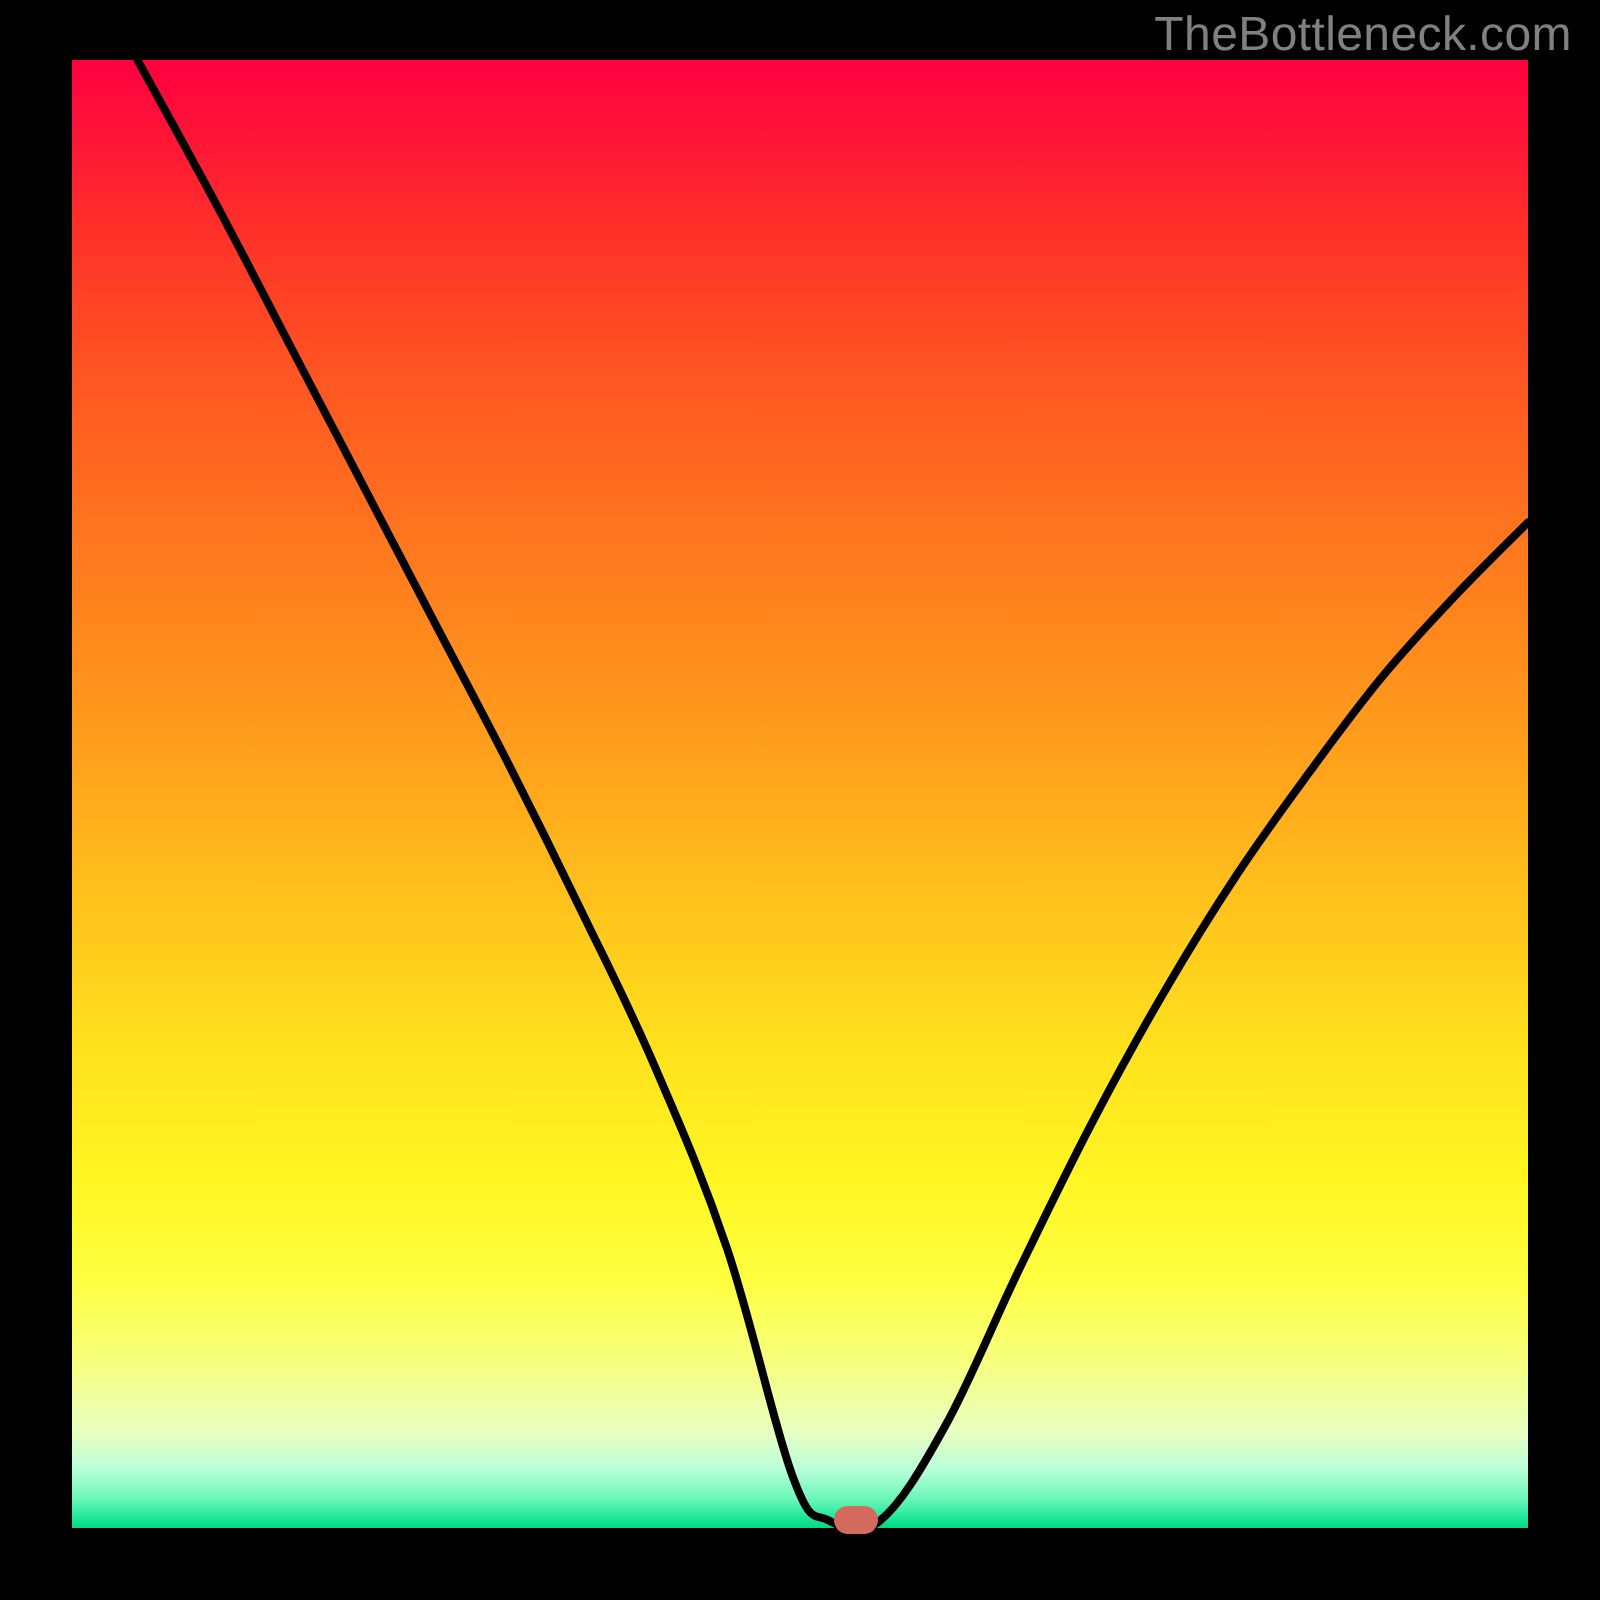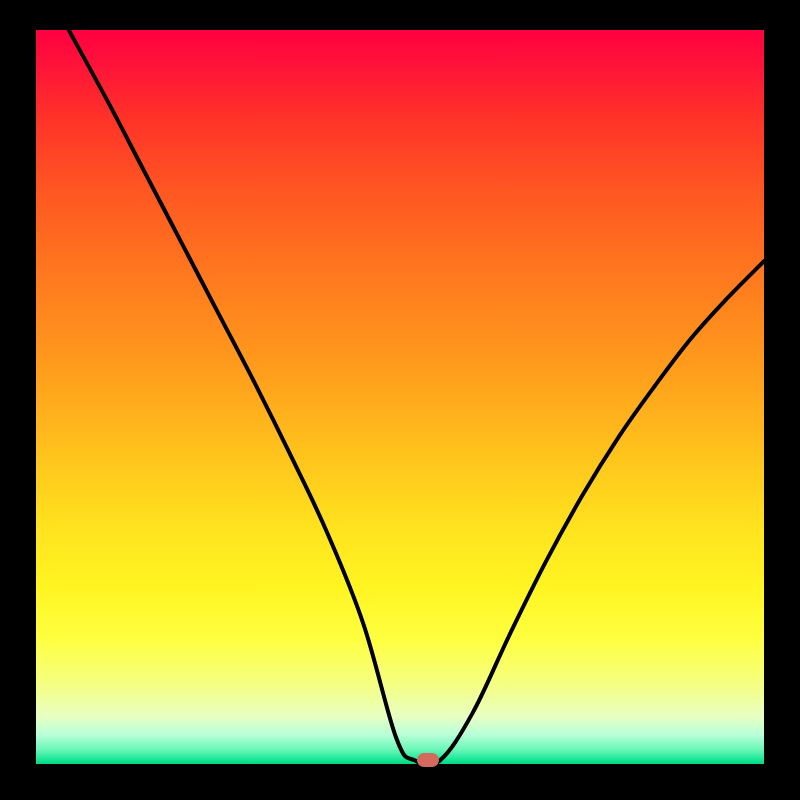--- a/index.html
+++ b/index.html
@@ -69,20 +69,21 @@
     background: #d46a5e;
     border-radius: 7px;
     transform: translate(-50%, -50%);
     z-index: 3;
   }
 </style>
 </head>
 <body>
 
 <div class="frame">
+  <div class="watermark">TheBottleneck.com</div>
 
   <div class="plot-area">
     <div class="gradient"></div>
 
     <div class="curve-holder">
       <svg id="curve-svg" width="728" height="734" viewBox="0 0 728 734" preserveAspectRatio="none">
         <path id="curve-path" fill="none" d="M 32.76 0.00 C 39.97 13.21, 59.04 47.64, 72.80 73.40 C 86.56 99.16, 96.10 118.03, 109.20 143.13 C 122.30 168.23, 132.50 187.76, 145.60 212.86 C 158.70 237.96, 168.90 257.49, 182.00 282.59 C 195.10 307.69, 205.30 326.56, 218.40 352.32 C 231.50 378.08, 241.70 398.64, 254.80 425.72 C 267.90 452.80, 278.10 472.40, 291.20 502.79 C 304.30 533.18, 315.15 557.55, 327.60 594.54 C 340.05 631.53, 351.19 683.87, 360.36 708.31 C 369.53 732.75, 370.70 726.37, 378.56 730.33 C 386.42 734.29, 393.56 738.92, 404.04 730.33 C 414.52 721.74, 424.35 705.08, 436.80 682.62 C 449.25 660.16, 460.10 632.63, 473.20 605.55 C 486.30 578.47, 496.50 557.25, 509.60 532.15 C 522.70 507.05, 532.90 488.55, 546.00 466.09 C 559.10 443.63, 569.30 427.19, 582.40 407.37 C 595.50 387.55, 605.70 373.83, 618.80 355.99 C 631.90 338.15, 642.10 324.13, 655.20 308.28 C 668.30 292.43, 678.50 281.78, 691.60 267.91 C 704.70 254.04, 721.45 237.82, 728.00 231.21" stroke="#000000" stroke-width="4" stroke-linecap="round" stroke-linejoin="round"></path>
       </svg>
     </div>
 

